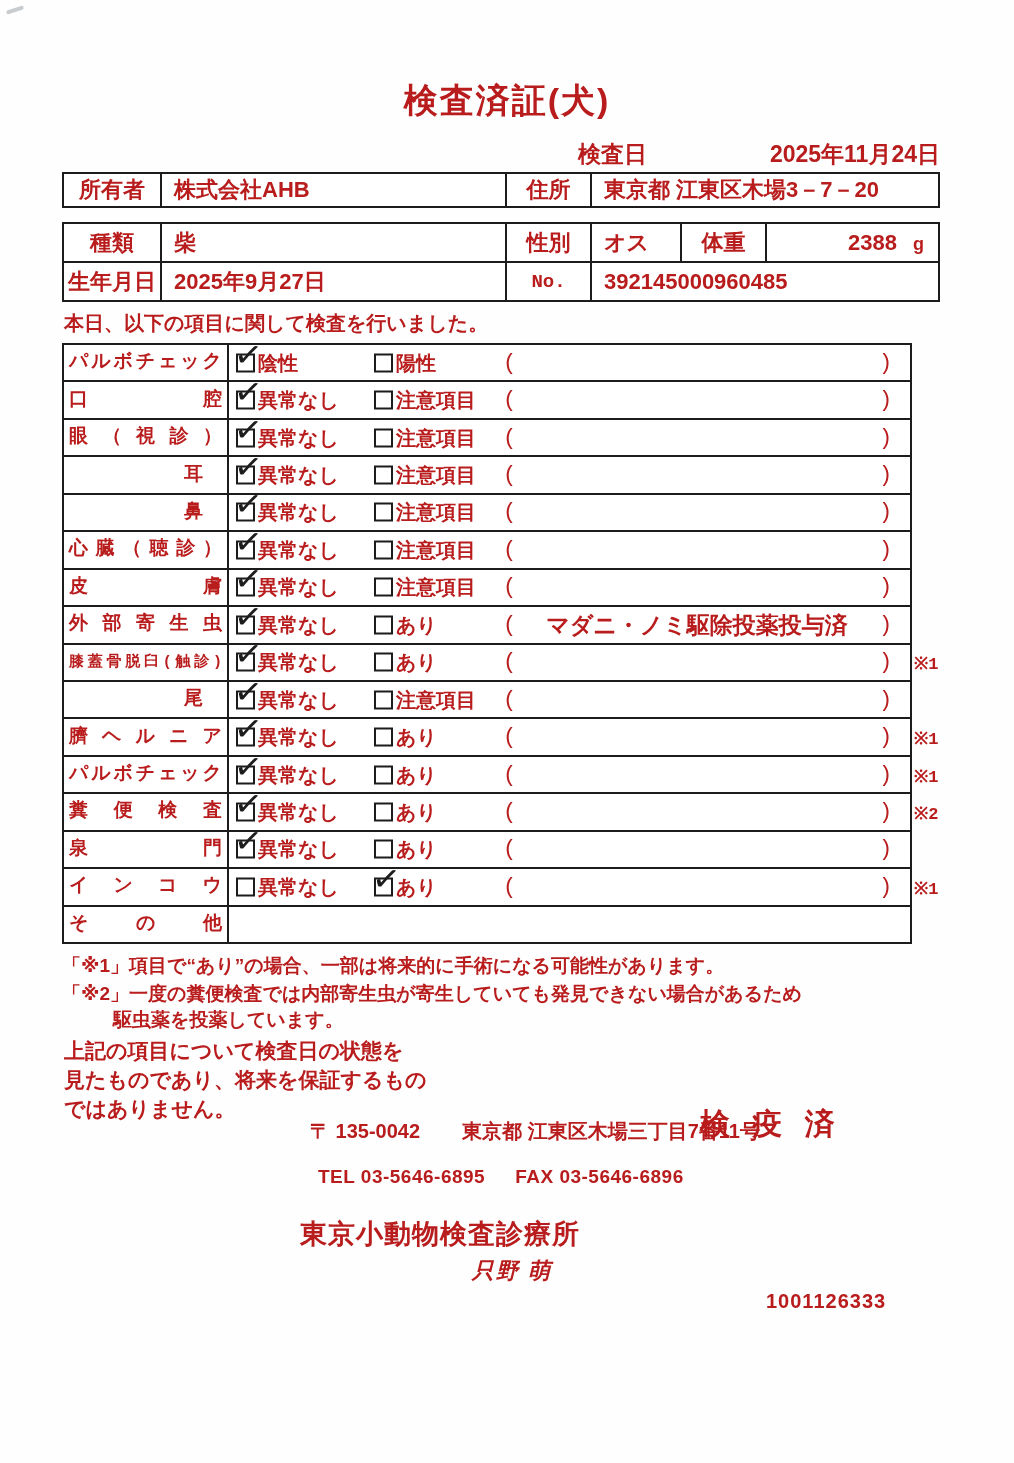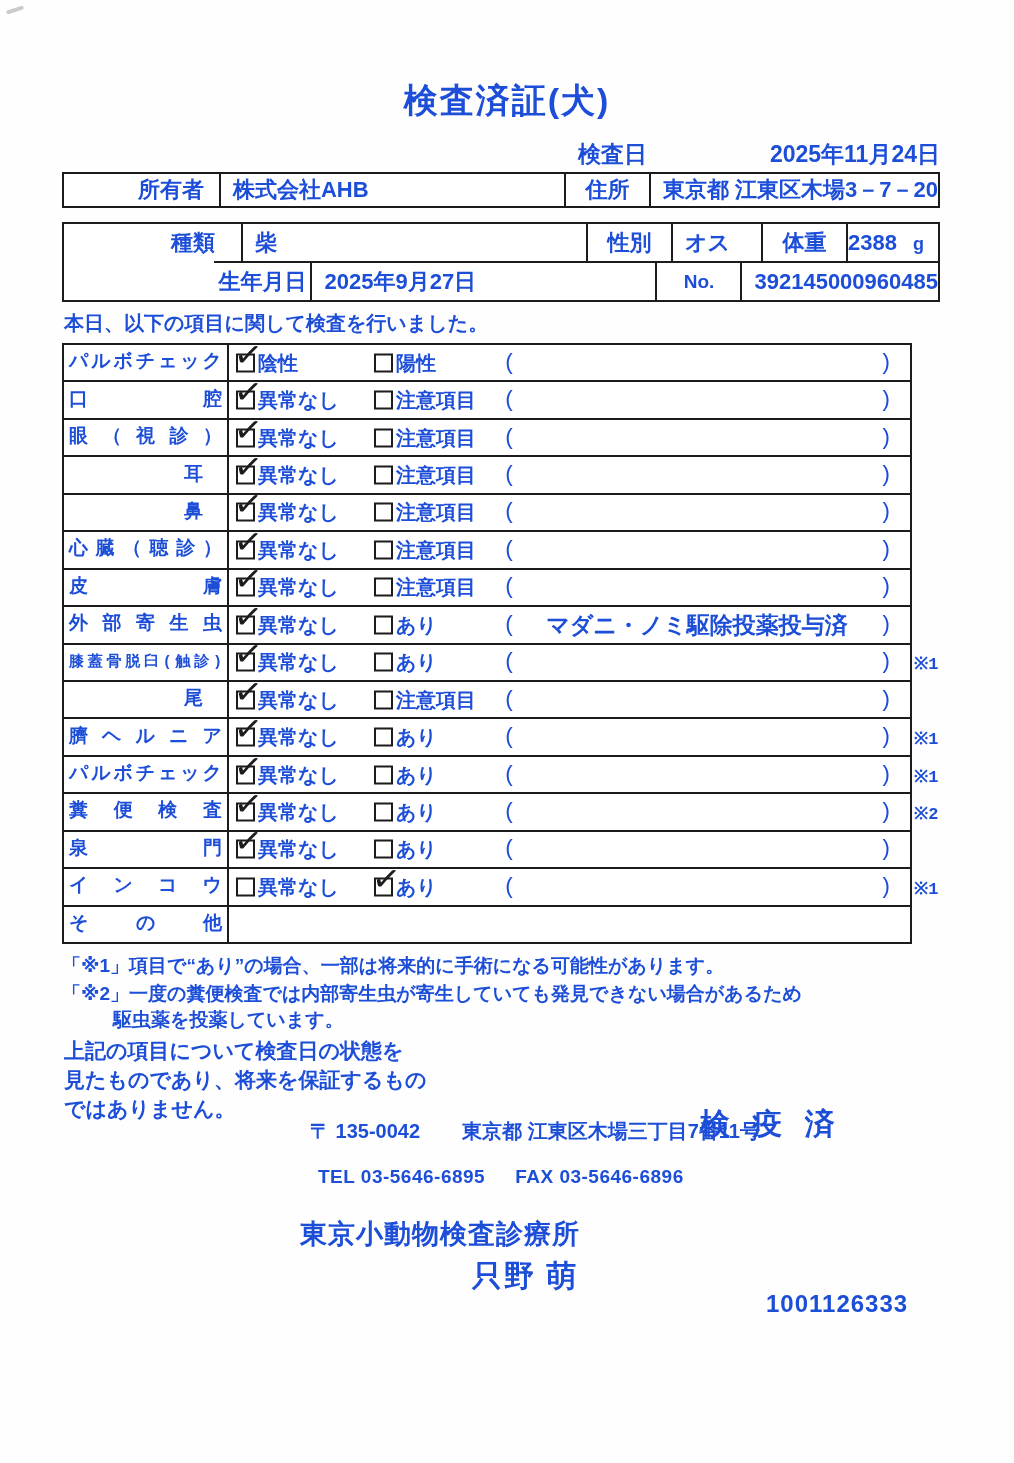--- a/index.html
+++ b/index.html
@@ -2,44 +2,44 @@
 <html><head>
 <meta charset="utf-8">
 <style>
   html,body{margin:0;padding:0;background:#e8e8e8;}
   .page{
     position:relative;
     width:1014px;height:1463px;
     margin:0 auto;
     background:#fefefe;
     font-family:"Liberation Sans","DejaVu Sans",sans-serif;
-    color:#1d4ed8;
+    color:#b91c1c;
     overflow:hidden;
   }
   .abs{position:absolute;}
   .scan-artifact{
     position:absolute;left:6px;top:8px;width:18px;height:4px;
     background:#9aa3a6;transform:rotate(-18deg);border-radius:2px;opacity:.55;
   }
   .title{
     left:0;top:78px;width:100%;text-align:center;
     font-size:34px;font-weight:700;letter-spacing:2px;
   }
   .insp-label{left:578px;top:139px;font-size:23px;font-weight:600;}
   .insp-date{left:700px;top:139px;width:240px;text-align:right;font-size:23px;font-weight:600;}
 
   
-  .tbl{border:2px solid #1c1c1c;display:flex;flex-direction:column;box-sizing:border-box;background:#fff;align-items:flex-end;}
+  .tbl{border:2px solid #1c1c1c;display:flex;flex-direction:column;box-sizing:border-box;background:#fff;}
   .trow{display:flex;flex:1;}
   .trow + .trow{border-top:2px solid #1c1c1c;}
   .cell{display:flex;align-items:center;box-sizing:border-box;font-size:22px;font-weight:600;}
   .cell.lab{justify-content:center;border-right:2px solid #1c1c1c;}
   .cell.val{padding-left:12px;}
   .cell.brd-r{border-right:2px solid #1c1c1c;}
-  .w98{width:98px;}.w345{width:345px;}.w85{width:85px;}.w90{width:90px;}
+  .w98{width:98px;}.w345{width:345px;}.w85{width:85px;font-family:Liberation Mono, monospace;}.w90{width:90px;}
   .flex1{flex:1;}
   .weight-val{justify-content:flex-end;padding-right:14px;gap:16px;}
   .unit{font-size:18px;align-self:center;padding-top:4px;}
   .no-lab{font-size:19px;}
 
   .intro{left:64px;top:310px;font-size:20px;font-weight:600;}
 
   
   .checks{
     left:62px;top:343px;width:850px;height:601px;
@@ -77,22 +77,22 @@
     text-align:center;font-size:23px;font-weight:600;white-space:nowrap;
   }
   .rmark{position:absolute;right:-46px;width:42px;top:50%;transform:translateY(-50%);font-size:17px;font-weight:600;}
 
   .note-line{font-size:19px;font-weight:600;white-space:nowrap;}
   .disclaimer{left:64px;top:1036px;font-size:21px;font-weight:700;line-height:29px;white-space:pre-line;}
   .stamp{left:700px;top:1104px;font-size:30px;font-weight:700;letter-spacing:7px;}
   .addr-line{left:310px;top:1118px;display:flex;gap:42px;font-size:20px;font-weight:600;}
   .telfax{left:318px;top:1166px;display:flex;gap:30px;font-size:19px;font-weight:600;letter-spacing:.5px;}
   .clinic{left:300px;top:1216px;font-size:27px;font-weight:700;letter-spacing:1px;}
-  .examiner{left:472px;top:1256px;font-size:30px;font-weight:600;letter-spacing:2px;}
-  .code{left:766px;top:1290px;font-size:24px;letter-spacing:1px;font-weight:600;}
+  .examiner{left:472px;top:1256px;font-size:22px;font-weight:600;letter-spacing:2px;font-style:italic;}
+  .code{left:766px;top:1290px;font-size:20px;letter-spacing:1px;font-weight:600;}
 </style>
 </head>
 <body>
 
 <div class="page">
 
   <div class="scan-artifact"></div>
 
   <div class="abs title">検査済証(犬)</div>
 

